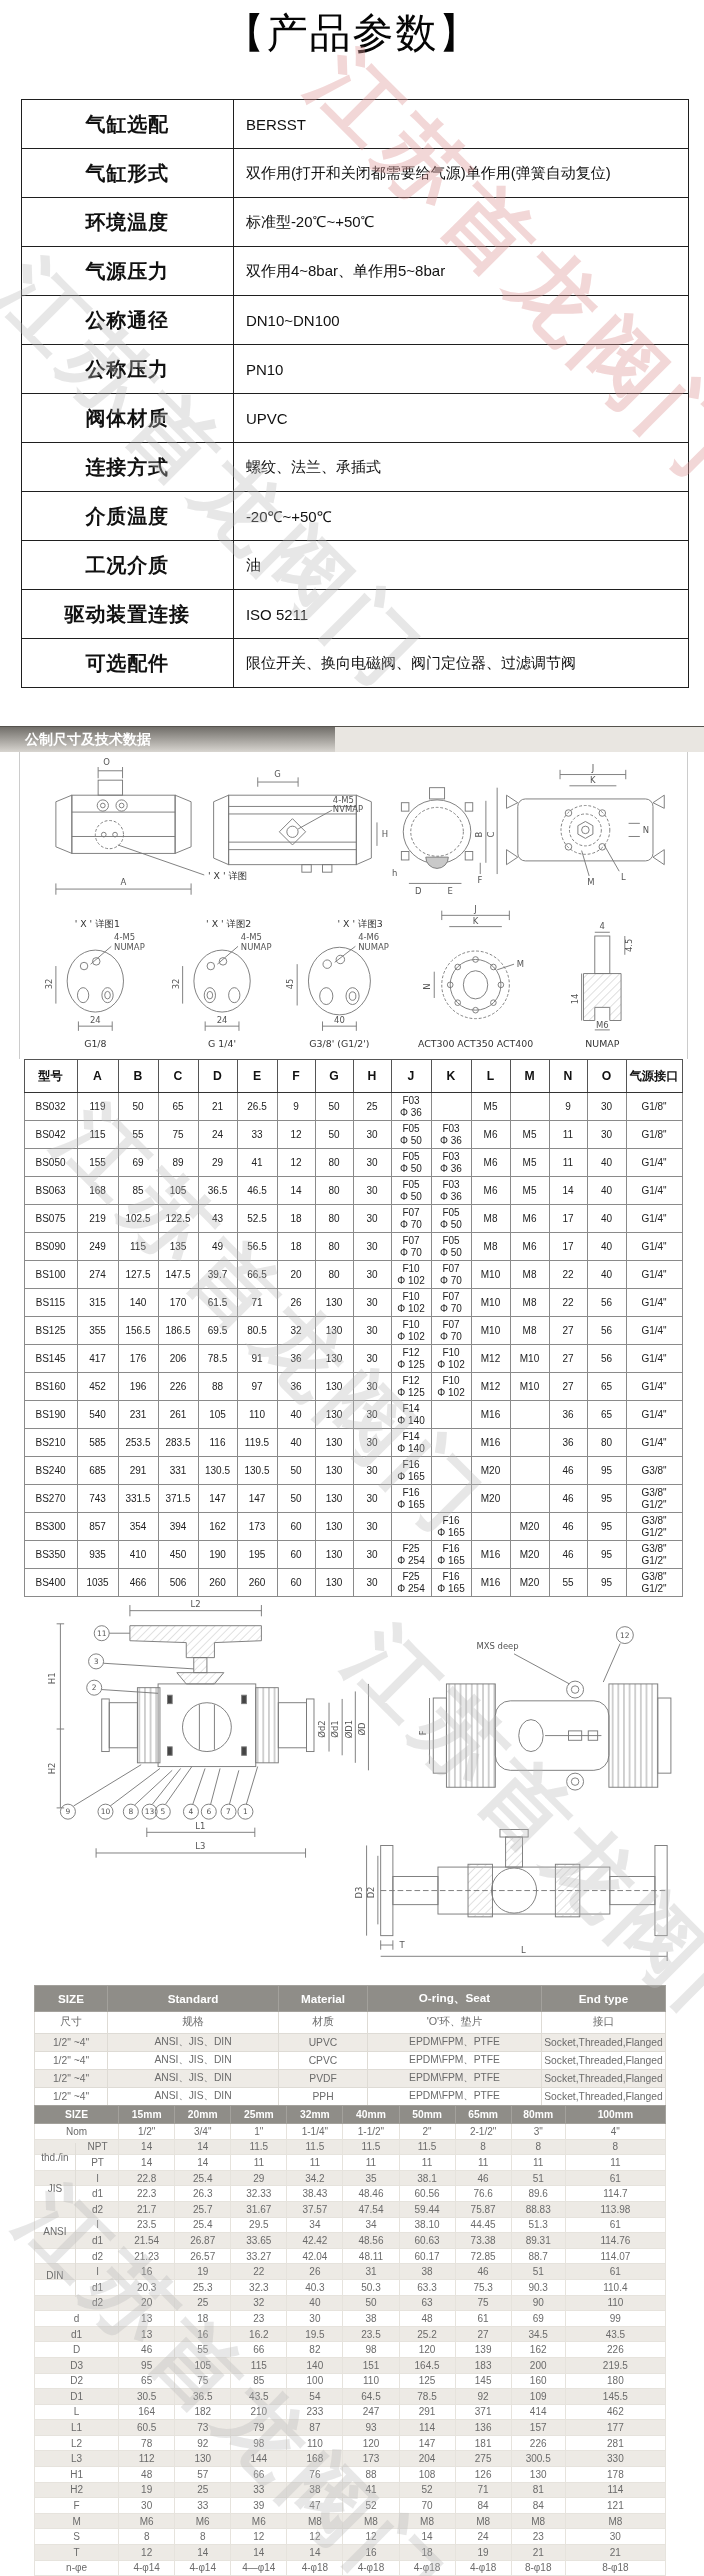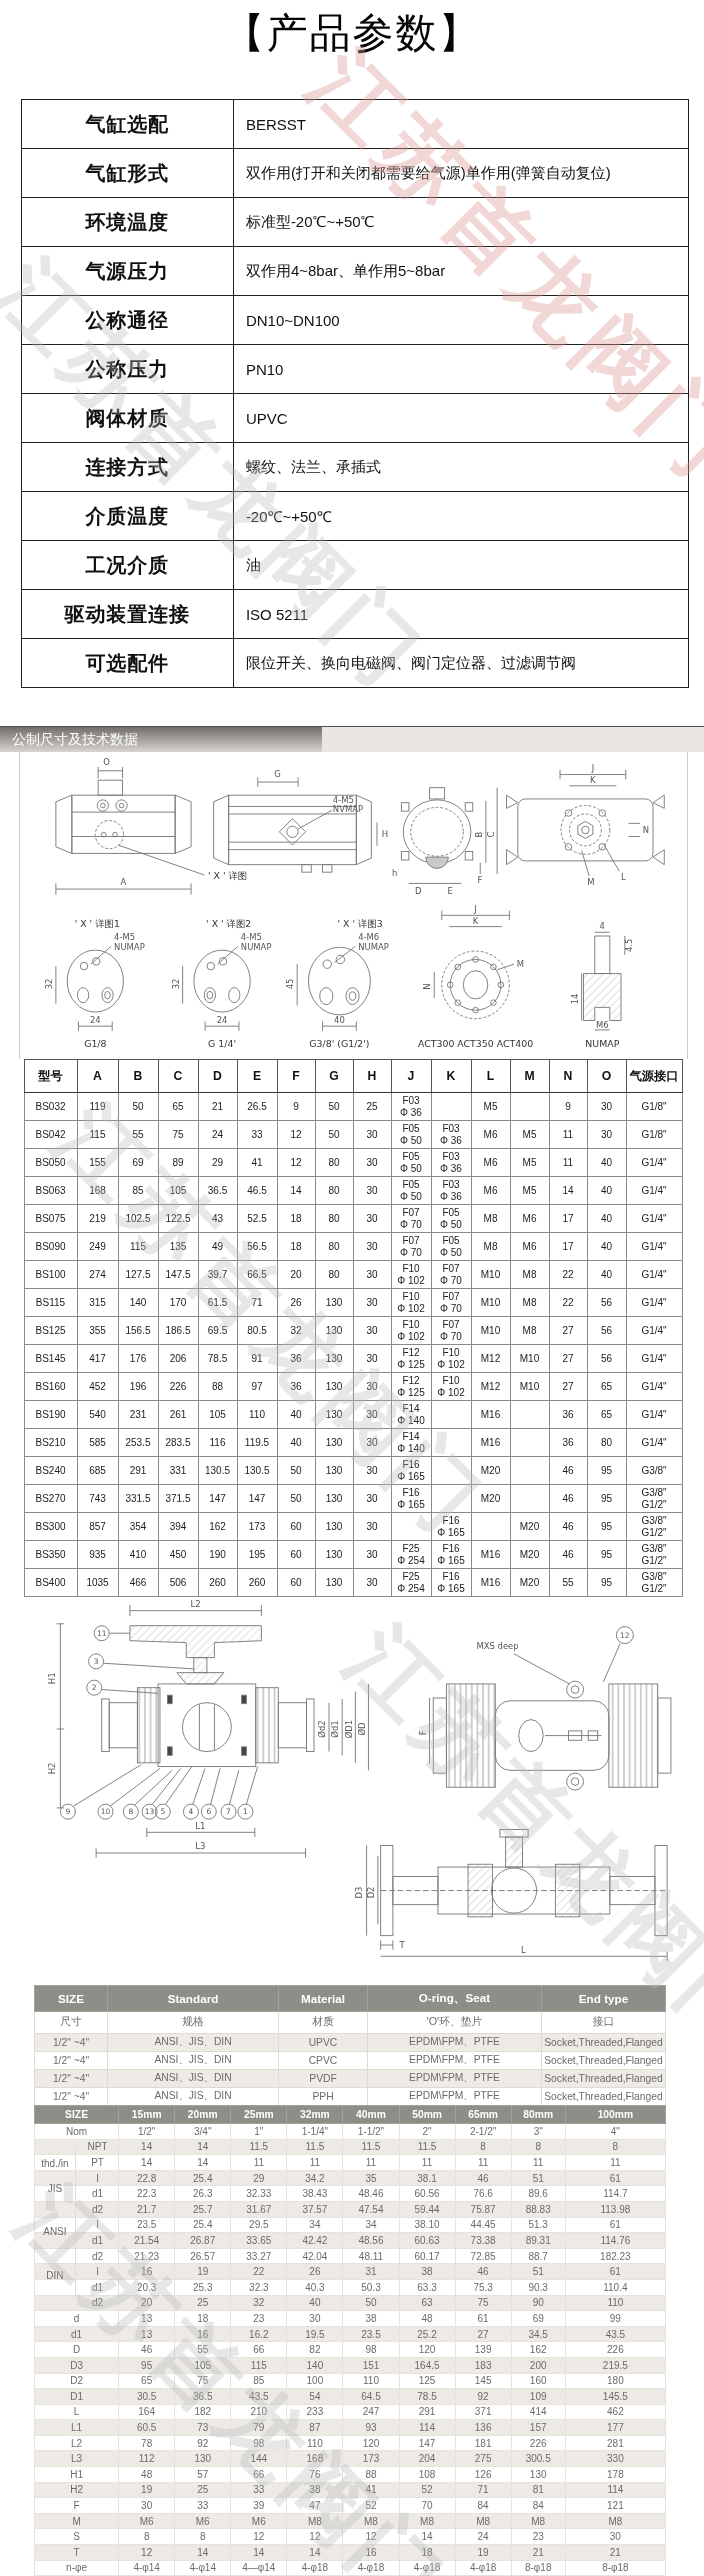--- a/index.html
+++ b/index.html
@@ -25,21 +25,21 @@
   .params{position:absolute;top:99px;left:20.7px;width:668px;table-layout:fixed;}
   .params td{border:0.9px solid #1f1f1f;height:46px;color:#111;}
   .params{border:1.9px solid #1f1f1f;}
   .p-label{width:209px;text-align:center;font-size:20px;font-weight:bold;letter-spacing:0.9px;}
   .p-value{font-size:15px;padding-left:12.2px;color:#222;}
 
   
   .section-bar{position:absolute;top:726px;left:0;width:705px;height:25px;
                border-top:1.9px solid #55524d;display:flex;}
   .bar-left{width:310px;height:100%;background:linear-gradient(#716e69,#d8d5d0);
-            color:#fff;font-size:14px;font-weight:normal;line-height:25px;padding-left:12px;}
+            color:#fff;font-size:14px;font-weight:bold;line-height:25px;padding-left:25px;}
   .bar-right{flex:1;background:#e9e6e1;}
 
   
   .drawing1{position:absolute;top:752px;left:19px;width:667px;height:307px;
             border-left:0.9px solid #ccc;border-right:0.9px solid #ccc;}
   .drawing2{position:absolute;top:1590px;left:19px;width:667px;height:371px;}
   svg text{font-family:"DejaVu Sans",sans-serif;font-size:9px;fill:#555;}
   svg .ttl{font-size:10px;fill:#333;}
 
   
@@ -62,21 +62,21 @@
   .mm-wrap{position:absolute;top:2105px;left:34px;width:632px;}
   .mm{width:632px;table-layout:fixed;}
   .mm th{background:#8f8d88;color:#fff;font-size:10.3px;height:15px;border:0.9px solid #a3a19c;}
   .mm td{height:14.6px;font-size:10px;color:#6b6b6b;text-align:center;
          border:0.9px solid #e6e3dd;padding:0;}
   .mm tbody tr:nth-child(even){background:#edeae5;}
   .mm tr[data-cls="sub"] td:first-child{padding-left:42px;}
   .grp{position:absolute;left:0.9px;width:40px;text-align:center;font-size:10px;
        color:#6b6b6b;display:flex;align-items:center;justify-content:center;
        border-right:0.9px solid #e0ddd7;}
-  .g-thd{top:44px;height:29px;text-align:center;}
+  .g-thd{top:38px;height:29px;text-align:center;}
   .g-jis{top:61px;height:44px;}
   .g-ansi{top:104px;height:44px;}
   .g-din{top:148px;height:44px;}
 </style>
 </head>
 <body>
 
 <div class="page">
 
   <div class="wm wm1">江苏首龙阀门</div>
@@ -1133,21 +1133,21 @@
 
         <td>d2</td>
             <td>21.23</td>
             <td>26.57</td>
             <td>33.27</td>
             <td>42.04</td>
             <td>48.11</td>
             <td>60.17</td>
             <td>72.85</td>
             <td>88.7</td>
-            <td>182.23</td>
+            <td>114.07</td>
           </tr>
           <tr data-cls="sub">
 
         <td>l</td>
             <td>16</td>
             <td>19</td>
             <td>22</td>
             <td>26</td>
             <td>31</td>
             <td>38</td>

